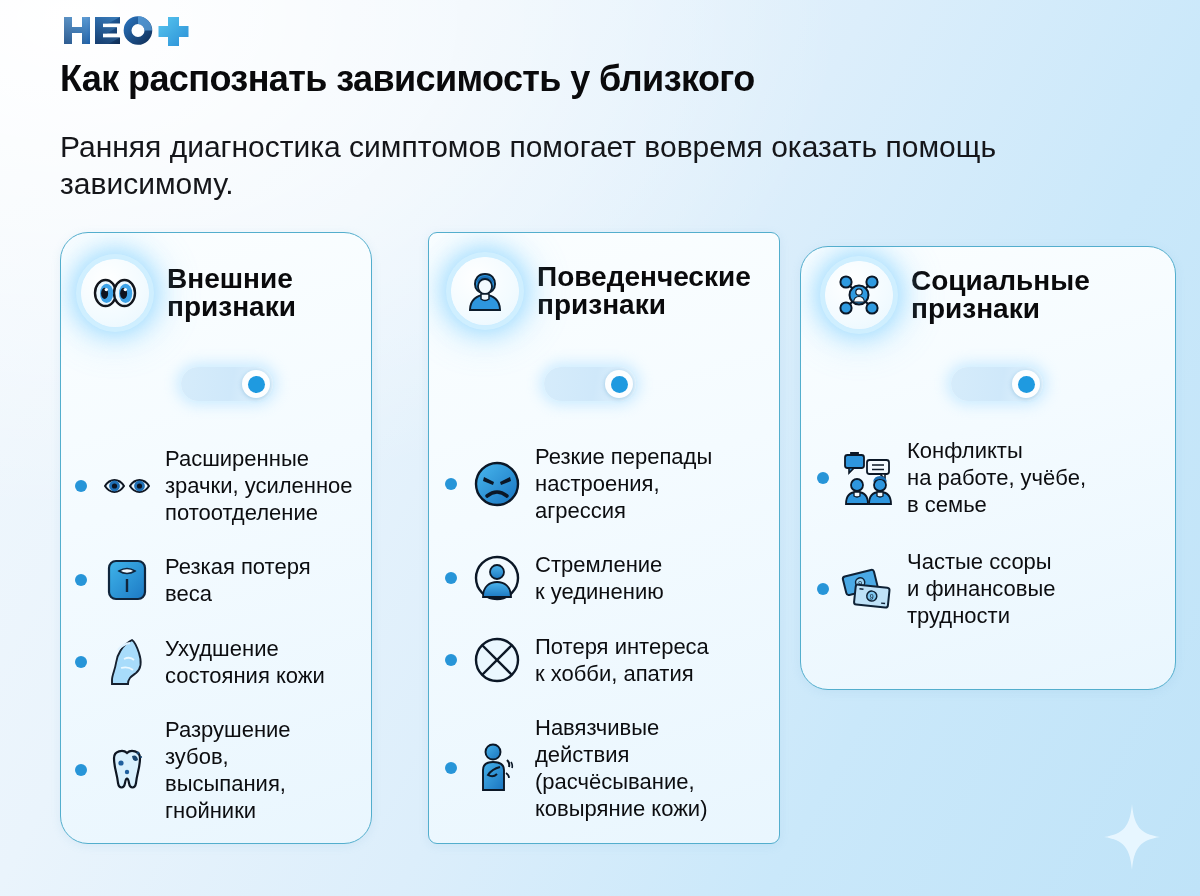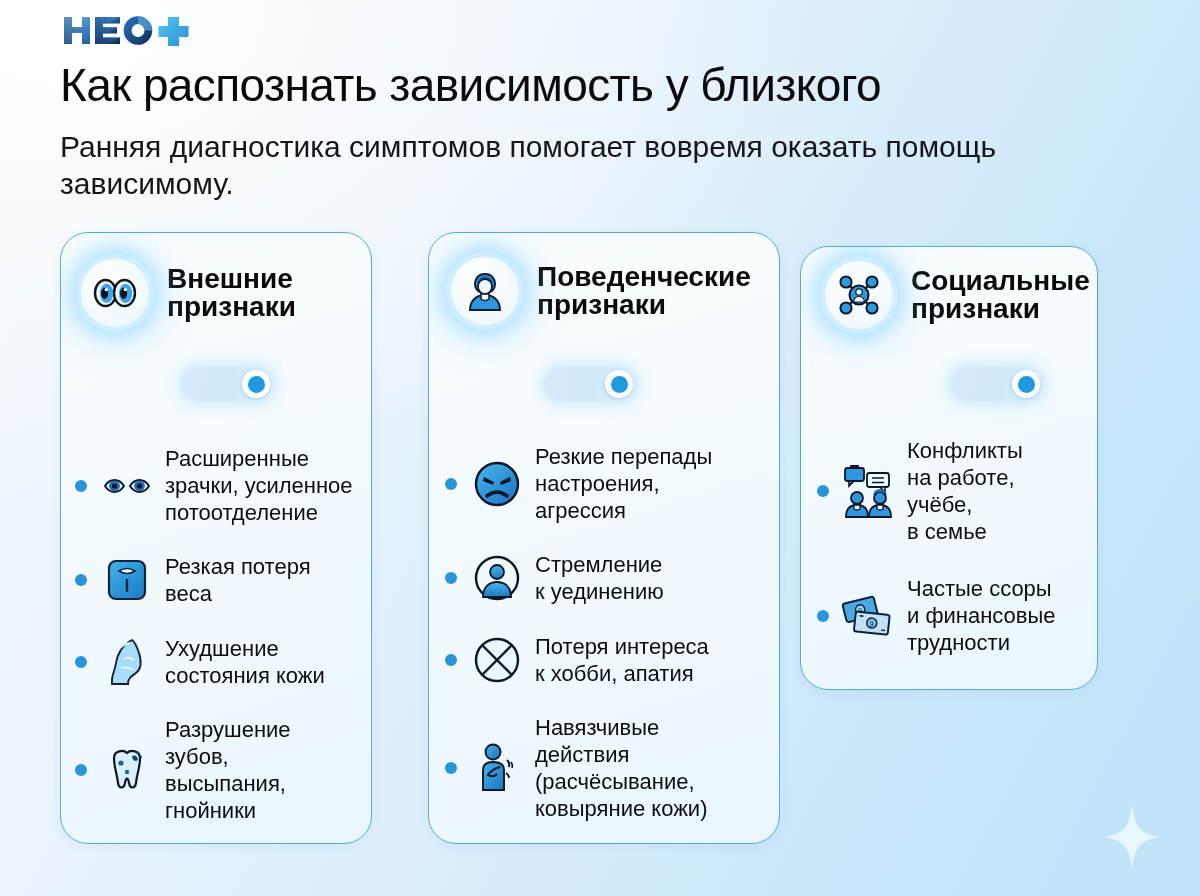--- a/index.html
+++ b/index.html
@@ -24,21 +24,21 @@
     right:40px; bottom:26px;
     width:56px; height:66px;
   }
 
   
   .logo { position:absolute; left:62px; top:14px; height:32px; }
 
   .page-title {
     position:absolute; left:60px; top:58px;
     width:1100px;
-    font-size:46px; font-weight:normal;
+    font-size:36px; font-weight:bold;
     letter-spacing:-0.6px;
     color:#0a0a0c;
     white-space:nowrap;
   }
 
   .page-subtitle {
     position:absolute; left:60px; top:128px;
     width:950px;
     font-size:30px; line-height:37px;
     color:#15161a;
@@ -49,22 +49,22 @@
 
   .card {
     position:absolute;
     border-radius:28px;
     border:1.6px solid #53aecd;
     background:linear-gradient(163deg,#fbfeff 0%, #f4fbff 42%, #e9f6fe 100%);
     box-shadow:0 2px 10px rgba(120,175,210,.14);
     overflow:hidden;
   }
   .card.c1 { left:0px;   top:0px; width:312px; height:612px; }
-  .card.c2 { left:368px; top:0px; width:352px; height:612px; }
-  .card.c3 { left:740px; top:14px; width:298px; height:444px;padding-left:48px; }
+  .card.c2 { left:368px; top:0px; width:352px; height:612px;border-radius:9px; }
+  .card.c3 { left:740px; top:14px; width:376px; height:444px;padding-left:48px; }
 
   
   .card-head { position:absolute; display:flex; align-items:center; gap:18px; }
   .card.c1 .card-head { left:20px;  top:26px; }
   .card.c2 .card-head { left:22px;  top:24px; }
   .card.c3 .card-head { left:24px;  top:14px; }
 
   .head-icon {
     position:relative;
     width:68px; height:68px; flex:0 0 68px;

